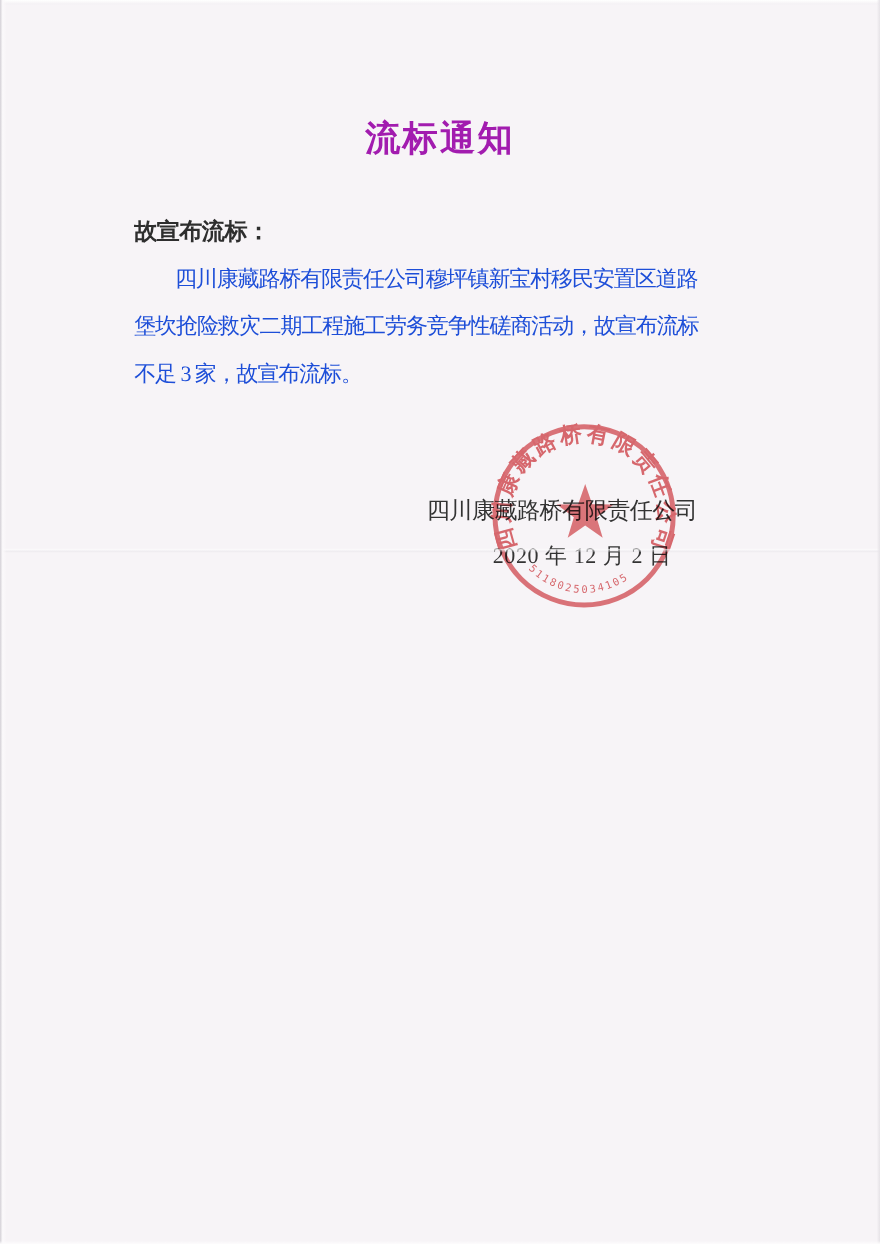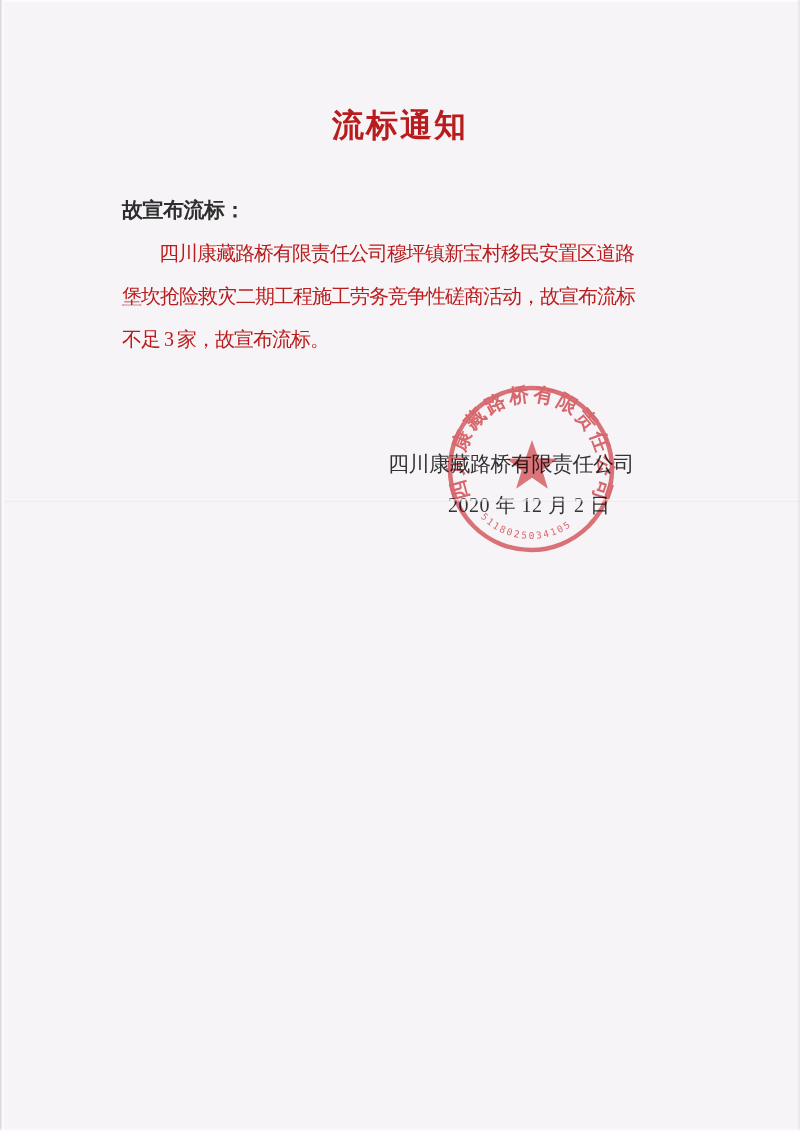--- a/index.html
+++ b/index.html
@@ -24,31 +24,31 @@
   .edge-bottom{position:absolute;left:0;bottom:0;right:0;height:3px;
     background:linear-gradient(to top,#fdfcfd,rgba(247,244,247,0));}
   .crease{position:absolute;left:0;top:499px;width:100%;height:3px;
     background:linear-gradient(to bottom,rgba(255,255,255,0.75),rgba(185,180,192,0.18));}
 
   .doc-title{
     position:absolute;left:0;top:104px;width:100%;
     text-align:center;
     font-size:32px;font-weight:bold;
     letter-spacing:2px;
-    color:#b91c1c;
+    color:#a21caf;
   }
   .salutation{
     position:absolute;left:122px;top:196px;
     font-size:21px;font-weight:bold;
     color:#2e2e2e;letter-spacing:-0.5px;
   }
   .body-line{
     position:absolute;left:122px;
     font-size:20px;letter-spacing:-1px;
-    color:#b91c1c;white-space:nowrap;
+    color:#1d4ed8;white-space:nowrap;
   }
   .body-line.l1{top:240px;padding-left:37px;}
   .body-line.l2{top:283px;}
   .body-line.l3{top:326px;}
 
   .signature{
     position:absolute;left:388px;top:450px;
     font-size:21px;letter-spacing:-0.5px;color:#333;white-space:nowrap;
   }
   .date{

